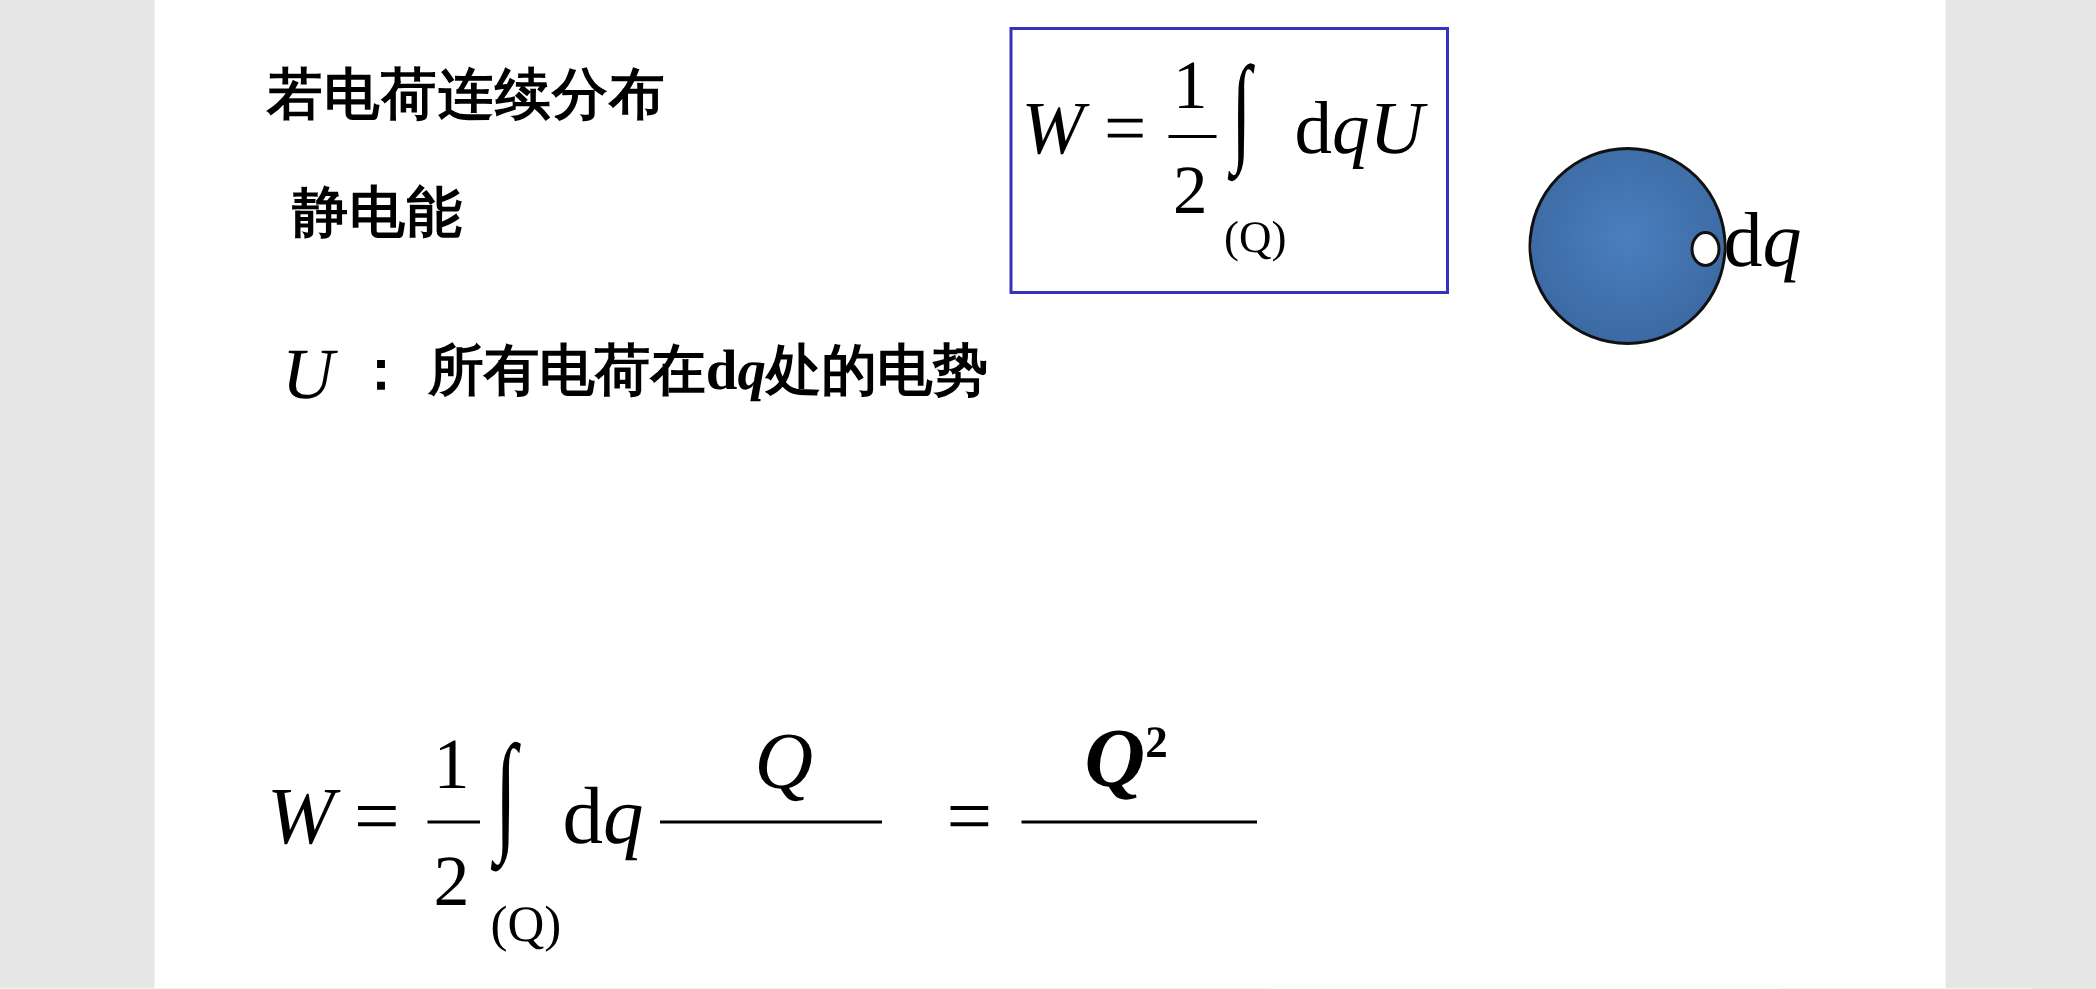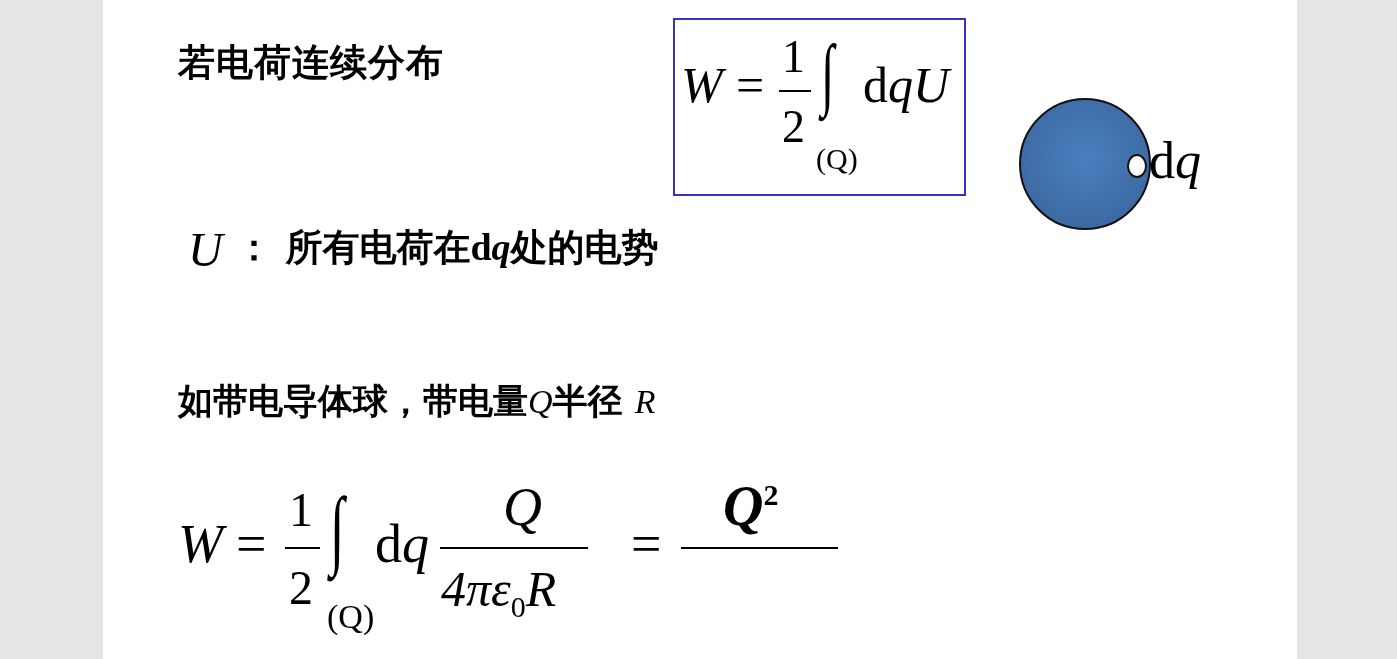--- a/index.html
+++ b/index.html
@@ -44,20 +44,21 @@
     position:absolute; left:1024px; top:154px; width:16px; height:20px;
     border-radius:50%; background:#fff; border:2px solid #111;
   }
 </style>
 </head>
 <body>
 
 <div class="slide">
 
   <div class="abs cjk t1">若电荷连续分布</div>
+  <div class="abs cjk t2">静电能</div>
 
   <div class="box"></div>
   <div class="abs math it big" style="left:578px;top:56px;">W</div>
   <div class="abs math big" style="left:633px;top:56px;">=</div>
   <div class="abs math big" style="left:679px;top:30px;font-size:46px;">1</div>
   <div class="abs" style="left:676px;top:90px;width:32px;height:2px;background:#000;"></div>
   <div class="abs math big" style="left:679px;top:100px;font-size:46px;">2</div>
   <div class="abs math" style="left:718px;top:28px;font-size:80px;transform:scaleX(0.6);transform-origin:left top;">∫</div>
   <div class="abs math" style="left:713px;top:142px;font-size:30px;"><span>(Q)</span></div>
   <div class="abs math big" style="left:760px;top:56px;"><span>d</span><span class="it">q</span></div>
@@ -66,34 +67,30 @@
   <div class="sphere"></div>
   <div class="dot"></div>
   <div class="abs math big" style="left:1046px;top:131px;font-size:52px;"><span>d</span><span class="it">q</span></div>
 
   <div class="abs cjk t3">
     <span class="U">U</span>
     <span>：</span>
     <span>所有电荷在</span><span class="dq"><span>d</span><span class="it">q</span></span><span>处的电势</span>
   </div>
 
-  <div class="abs cjk t4">
-    <span>如带电导体球，带电量</span><span class="m">Q</span><span>半径</span>&nbsp;<span class="m">R</span>
-  </div>
 
   <div class="abs math it big" style="left:75px;top:513px;font-size:54px;">W</div>
   <div class="abs math big" style="left:133px;top:513px;font-size:54px;">=</div>
   <div class="abs math" style="left:186px;top:482px;font-size:48px;">1</div>
   <div class="abs" style="left:182px;top:547px;width:35px;height:2px;background:#000;"></div>
   <div class="abs math" style="left:186px;top:560px;font-size:48px;">2</div>
   <div class="abs math" style="left:227px;top:478px;font-size:88px;transform:scaleX(0.6);transform-origin:left top;">∫</div>
   <div class="abs math" style="left:224px;top:598px;font-size:34px;">(Q)</div>
   <div class="abs math" style="left:272px;top:513px;font-size:54px;"><span>d</span><span class="it">q</span></div>
 
   <div class="abs math it" style="left:400px;top:476px;font-size:54px;">Q</div>
   <div class="abs" style="left:337px;top:547px;width:148px;height:2px;background:#000;"></div>
-  <div class="abs math" style="left:338px;top:560px;font-size:50px;"><span class="it">4πε</span><sub style="font-size:30px;font-style:normal;">0</sub><span class="it">R</span></div>
 
   <div class="abs math big" style="left:528px;top:513px;font-size:54px;">=</div>
   <div class="abs math it" style="left:620px;top:474px;font-size:56px;font-weight:bold;"><span>Q</span><sup style="font-size:30px;font-style:normal;">2</sup></div>
   <div class="abs" style="left:578px;top:547px;width:157px;height:2px;background:#000;"></div>
 
 </div>
 
 </body></html>

